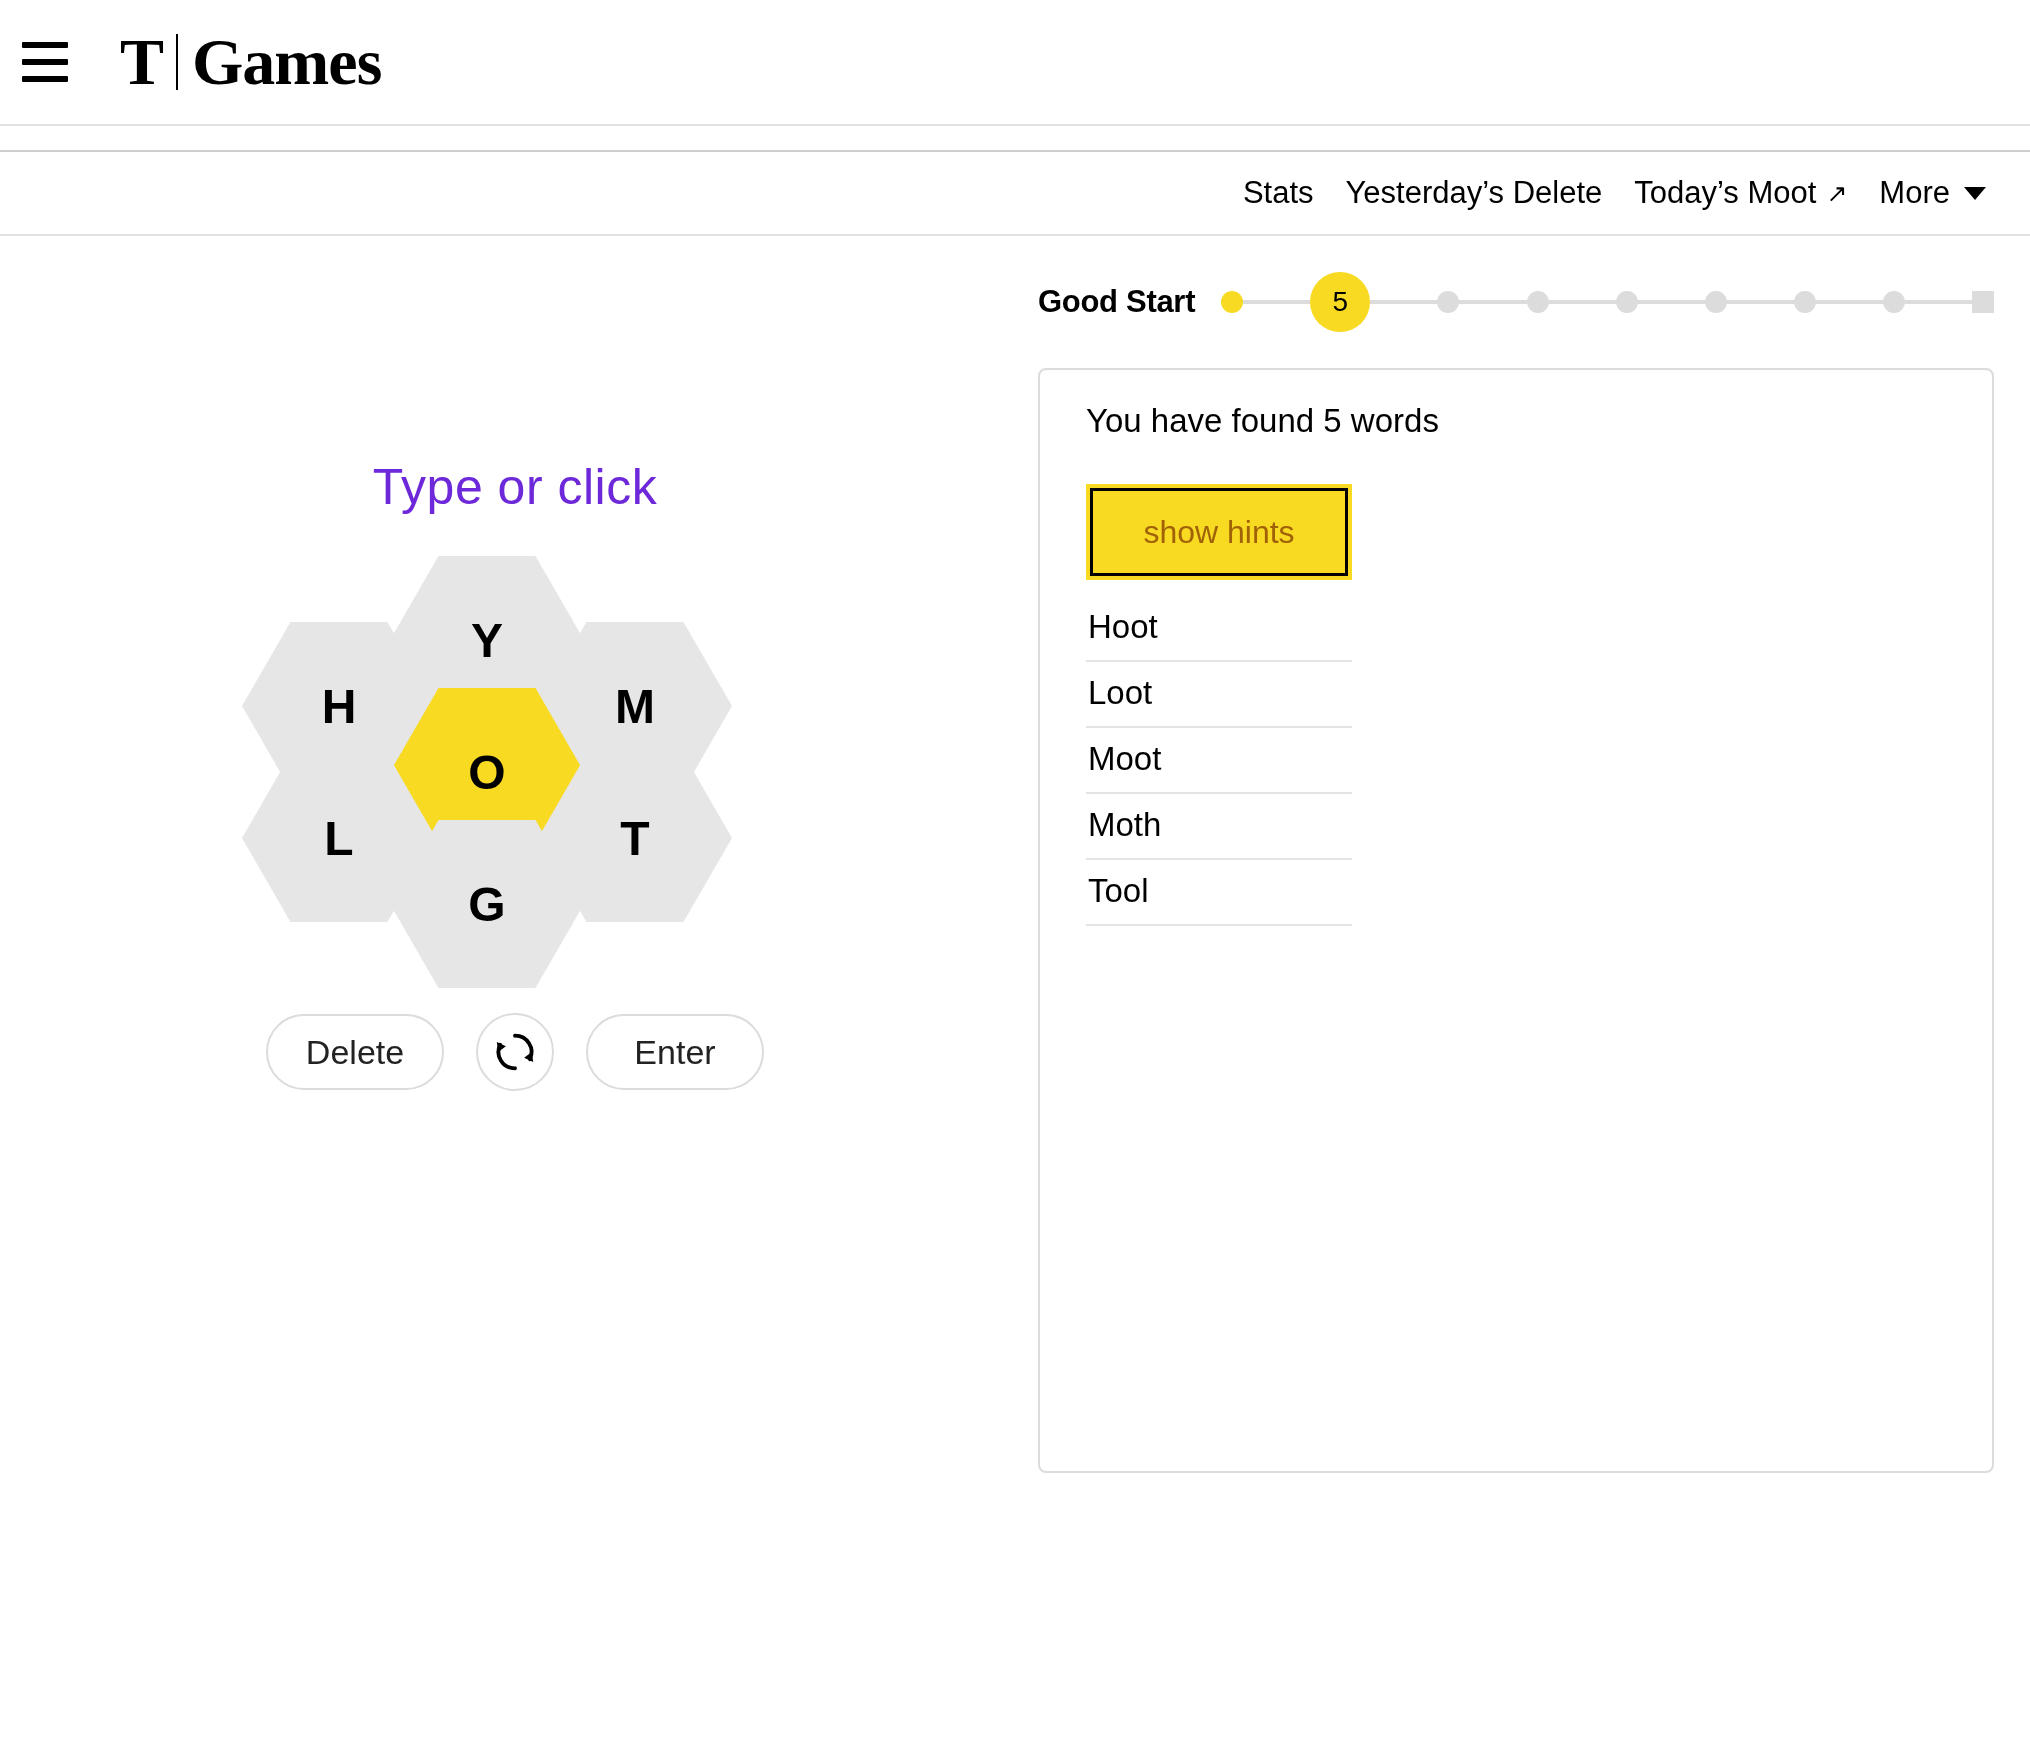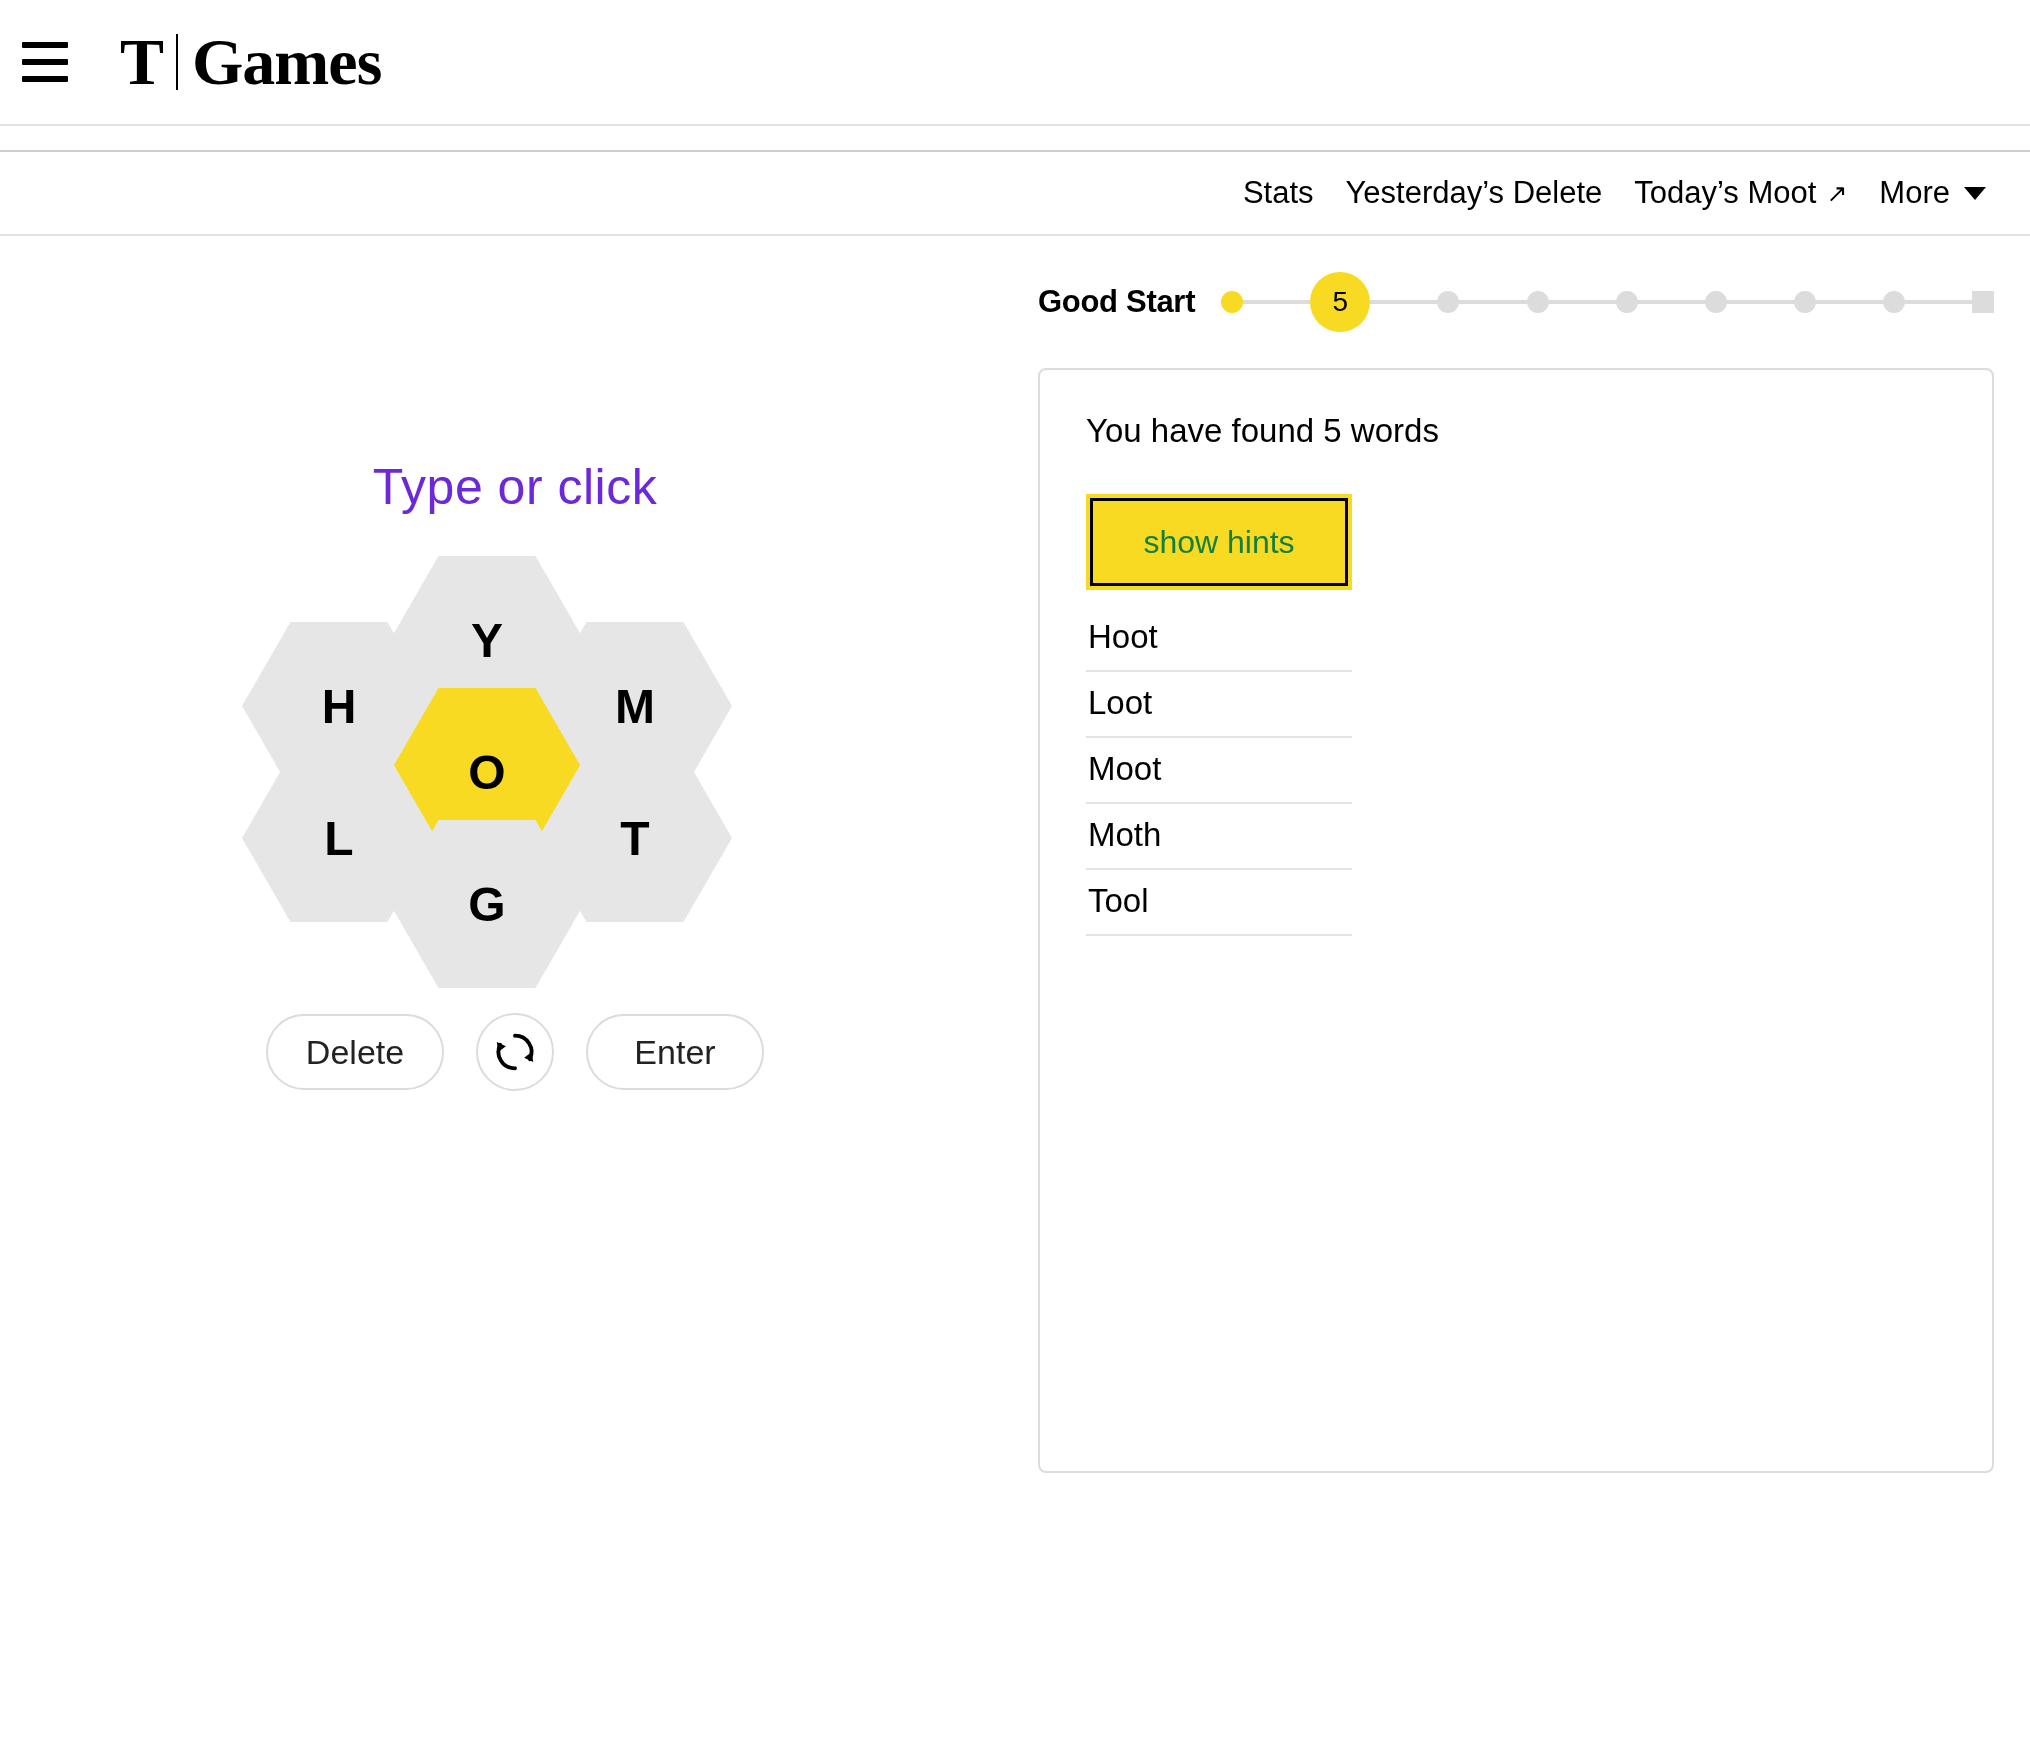--- a/index.html
+++ b/index.html
@@ -183,38 +183,38 @@
     cursor: pointer;
   }
   .dot-end { width: 22px; height: 22px; background: #dcdcdc; flex: none; }
 
   .word-panel {
     border: 2px solid #dcdcdc;
     border-radius: 8px;
     margin-left: 8px;
     margin-right: 0;
     height: 1105px;
-    padding: 42px 46px;
+    padding: 32px 46px;
   }
   .found-count { font-size: 33px; margin-bottom: 44px; }
   .hints-btn {
     background: #f7da21;
     width: 266px;
     height: 96px;
     padding: 4px;
     display: flex;
     cursor: pointer;
     margin-bottom: 16px;
   }
   .hints-btn-inner {
     border: 3px solid #000;
     width: 100%; height: 100%;
     display: flex; align-items: center; justify-content: center;
     font-size: 32px;
-    color: #15803d;
+    color: #a16207;
   }
   .word-list { width: 266px; }
   .word-item {
     font-size: 33px;
     padding: 12px 2px 14px 2px;
     border-bottom: 2px solid #e4e4e4;
   }
 </style>
 </head>
 <body>

